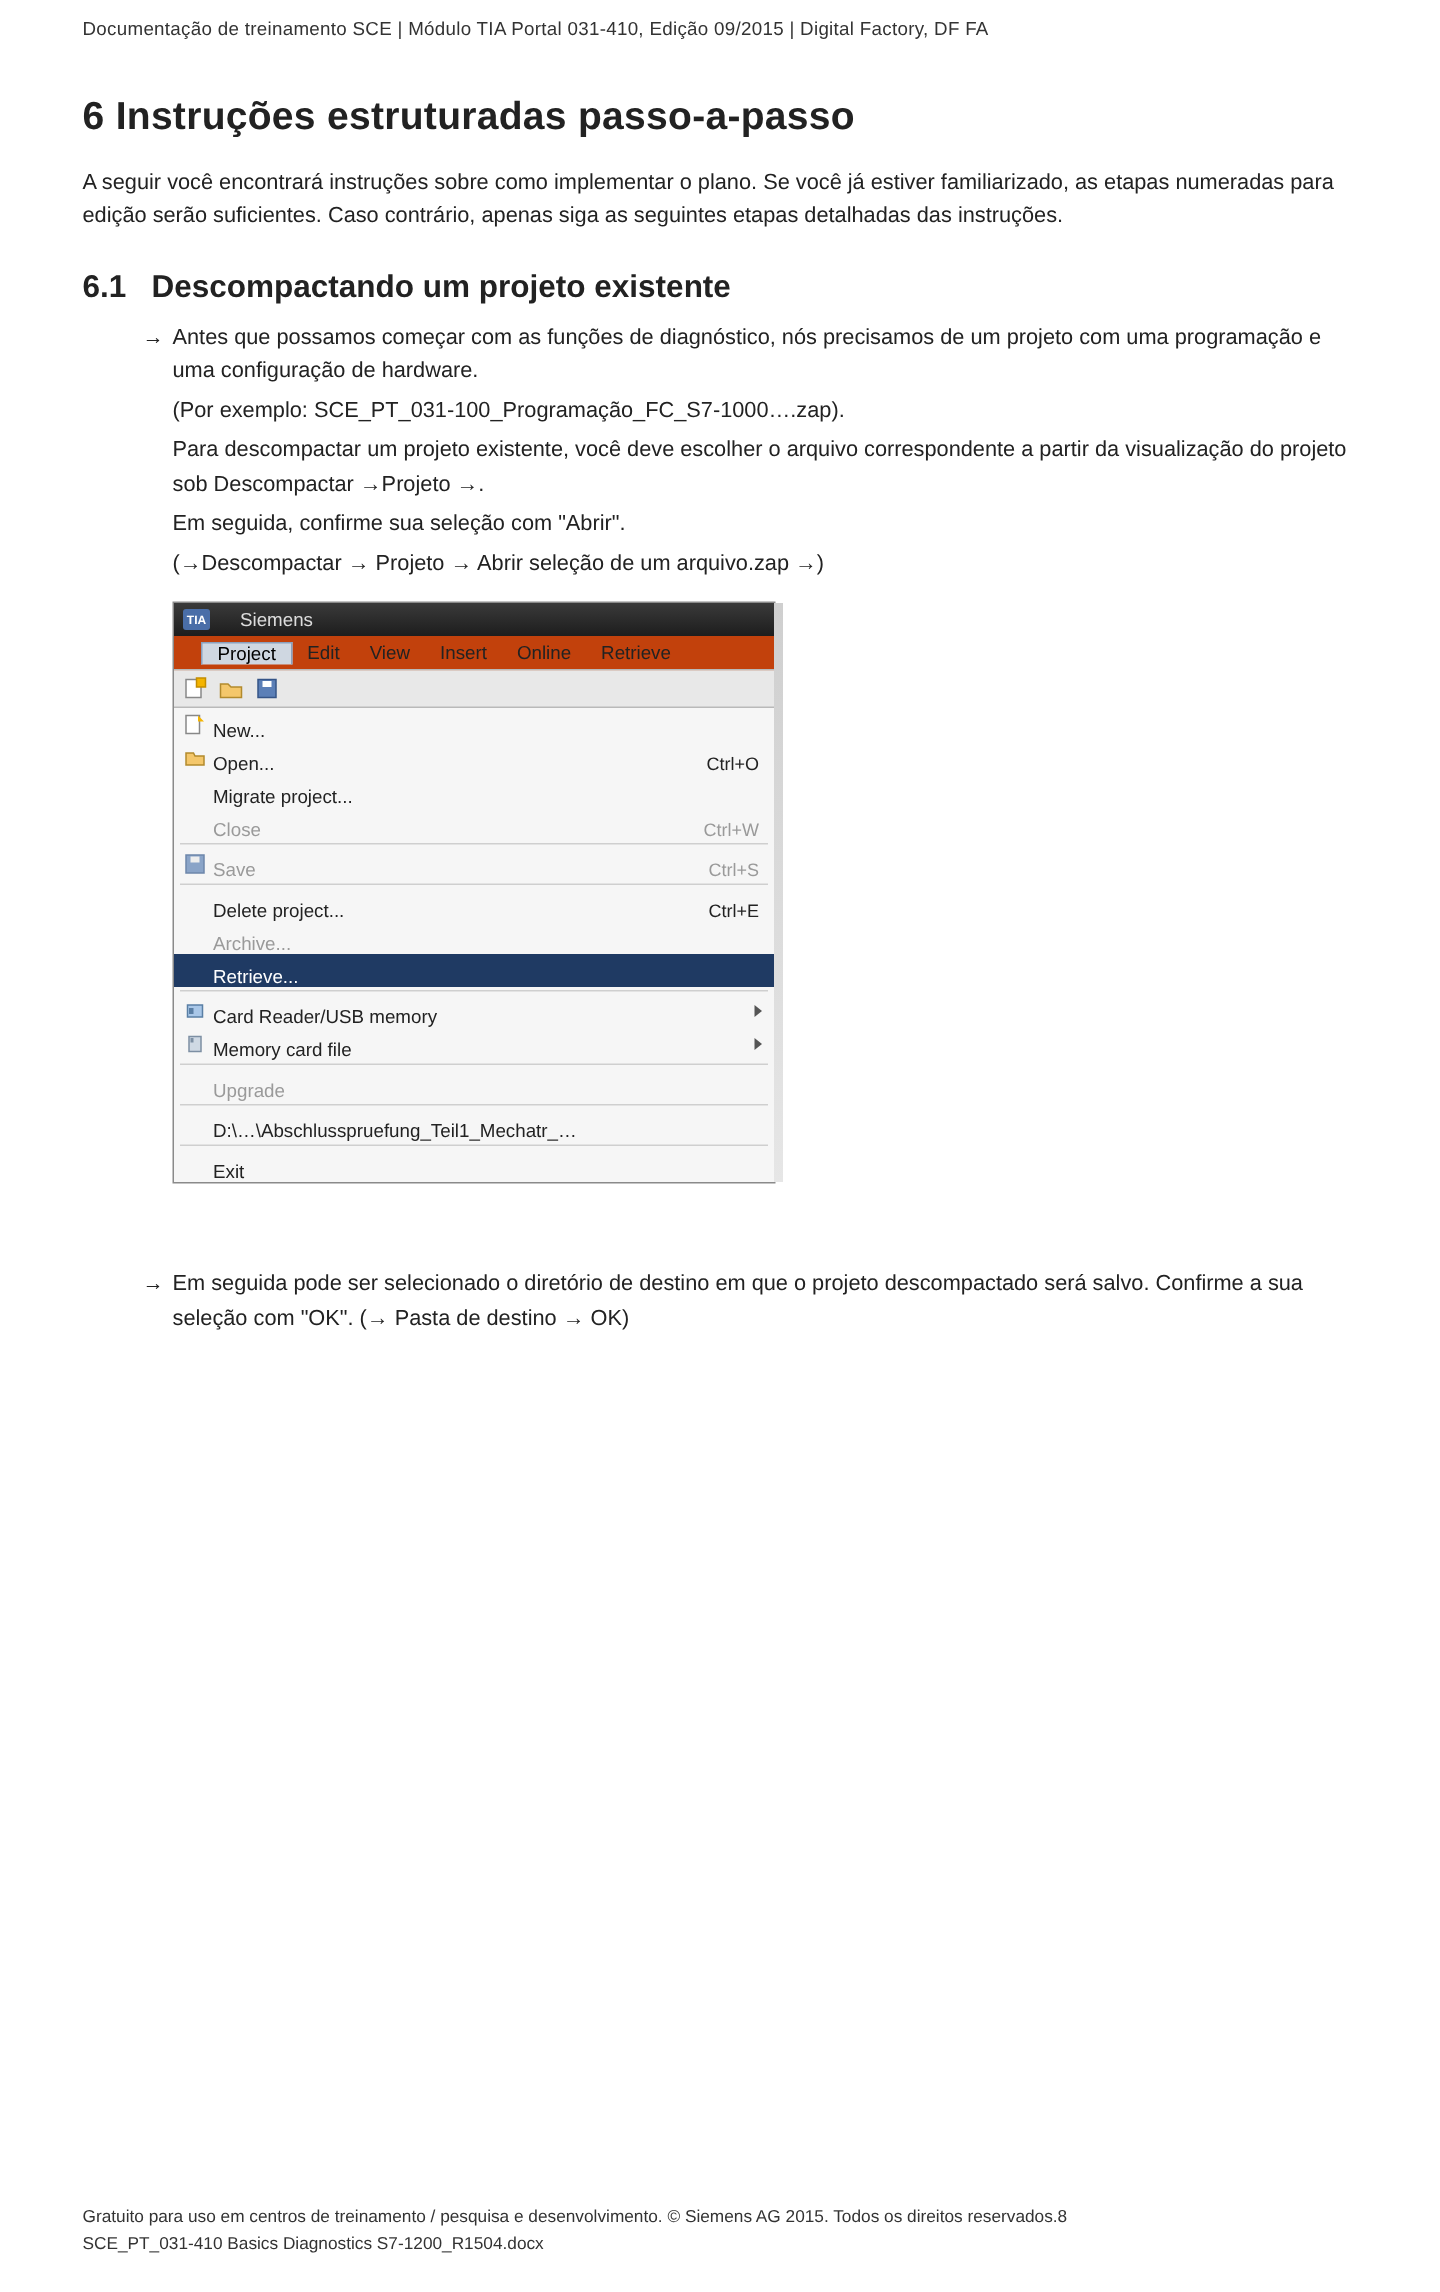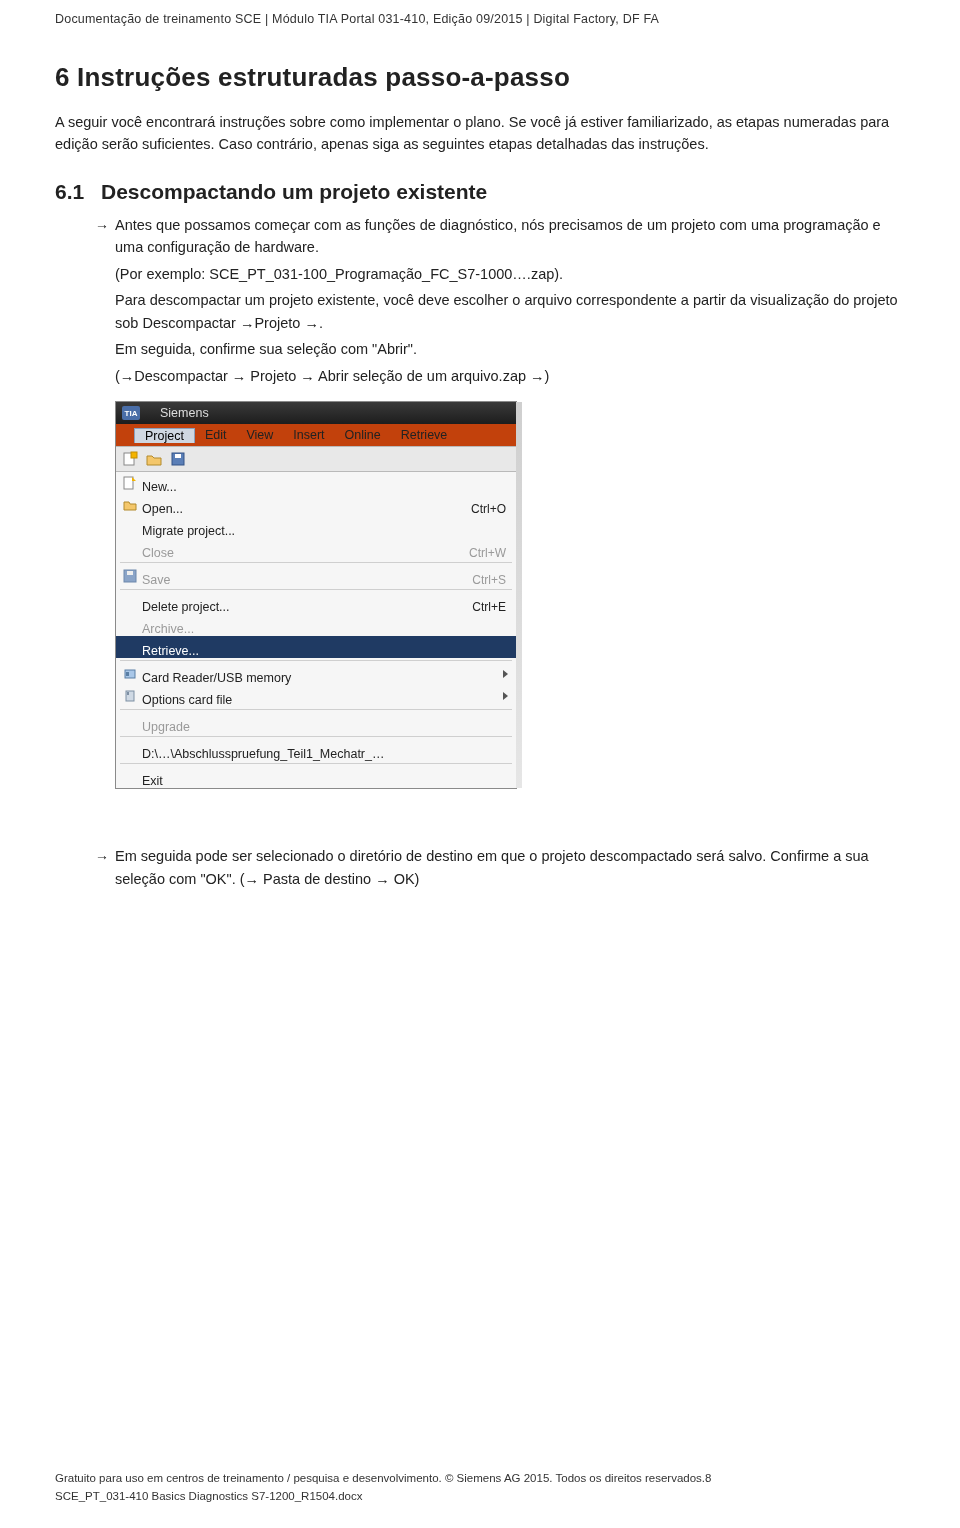--- a/index.html
+++ b/index.html
@@ -152,21 +152,21 @@
           </span>
           <span>Card Reader/USB memory</span>
         </div>
         <div class="dd-row sub-has">
           <span class="ico">
             <svg width="14" height="14">
               <rect x="3" y="2" width="8" height="10" fill="#cfd9e4" stroke="#7d8fa3"></rect>
               <rect x="4" y="3" width="2" height="3" fill="#7d8fa3"></rect>
             </svg>
           </span>
-          <span>Options card file</span>
+          <span>Memory card file</span>
         </div>
         <div class="dd-sep"></div>
         <div class="dd-row disabled">
           <span>Upgrade</span>
         </div>
         <div class="dd-sep"></div>
         <div class="dd-row">
           <span>D:\…\Abschlusspruefung_Teil1_Mechatr_…</span>
         </div>
         <div class="dd-sep"></div>

